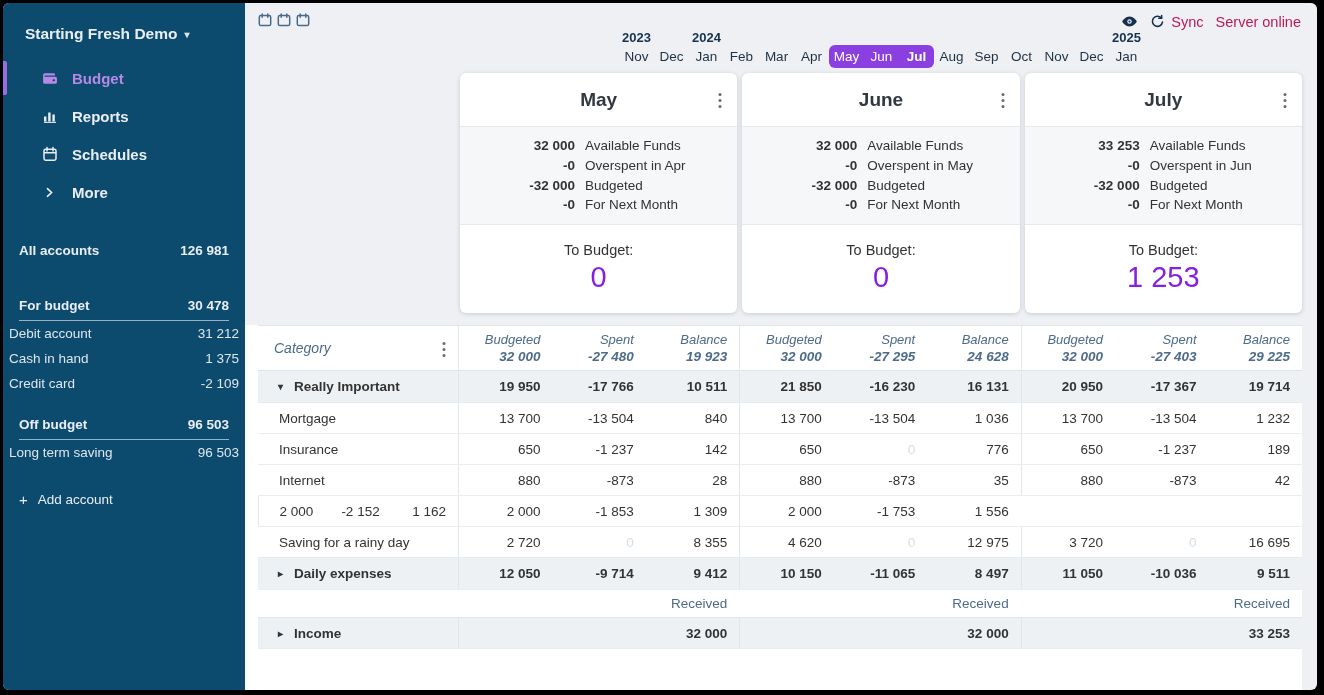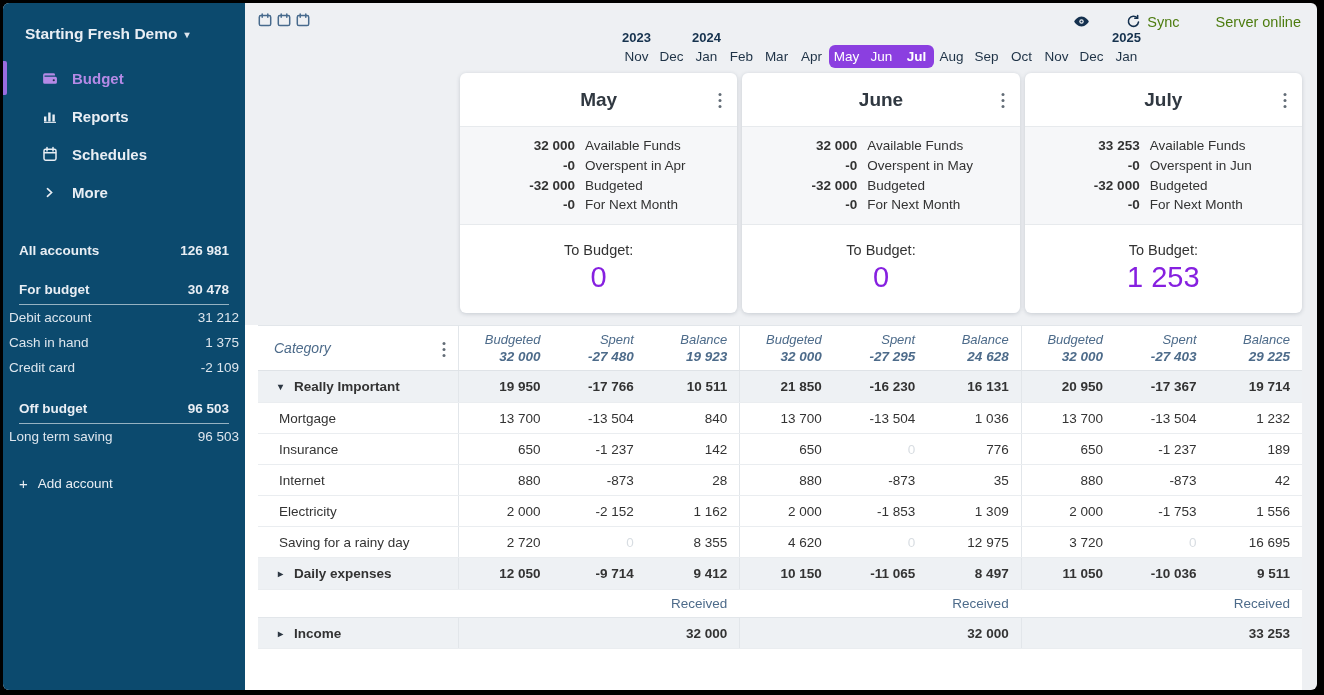--- a/index.html
+++ b/index.html
@@ -14,37 +14,37 @@
   .title-row { display:flex; align-items:center; gap:7px; padding:22px 18px 16px 22px;
                font-size:15.5px; font-weight:700; cursor:pointer; }
   .caret { font-size:10px; opacity:.95; }
   .nav-item { display:flex; align-items:center; gap:13px; height:38px; padding-left:37px;
               position:relative; font-weight:600; font-size:15px; color:#e9eef4; cursor:pointer; }
   .nav-item.active { color:#b58ae6; }
   .nav-item.active::before { content:''; position:absolute; left:0; top:2px; bottom:2px;
               width:4px; background:#9a6ce0; border-radius:0 2px 2px 0; }
   .nav-icon { width:19px; display:flex; align-items:center; justify-content:center; }
   .accounts { margin-top:26px; font-size:13.5px; }
-  .acct-all { display:flex; justify-content:space-between; padding:6px 16px; font-weight:700; margin-bottom:12px; }
+  .acct-all { display:flex; justify-content:space-between; padding:6px 16px; font-weight:700; margin-bottom:28px; }
   .acct-group-hdr { display:flex; justify-content:space-between; font-weight:700;
               border-bottom:1px solid rgba(225,233,240,.65); margin:0 16px; padding:6px 0 7px; }
   .acct-item { display:flex; justify-content:space-between; padding:5px 6px; color:#dde6ee; }
   .acct-item:first-of-type { padding-top:9px; }
   .acct-gap { height:15px; }
   .add-acct { margin-top:20px; padding:6px 16px; display:flex; gap:10px; align-items:center;
               font-size:13.5px; cursor:pointer; }
   .plus-ic { font-size:15px; font-weight:400; }
 
   
   .content { flex:1; position:relative; overflow:hidden; }
   .topbar { position:relative; height:66px; }
   .mini-cals { position:absolute; left:13px; top:10px; display:flex; gap:5px; }
   .mini-cal { cursor:pointer; display:flex; }
-  .top-right { position:absolute; right:16px; top:10px; display:flex; gap:36px;
-               align-items:center; font-size:14.5px; color:#4d7c0f; }
+  .top-right { position:absolute; right:16px; top:10px; display:flex; gap:12px;
+               align-items:center; font-size:14.5px; color:#be185d; }
   .sync-btn, .server-status, .eye-btn { display:flex; align-items:center; gap:6px; cursor:pointer; }
   .month-strip { position:absolute; left:374px; top:42px; display:flex; }
   .month-cell { width:35px; height:23px; line-height:23px; text-align:center; font-size:13.5px;
                 color:#1e3246; position:relative; cursor:pointer; }
   .month-cell.sel { background:#8b3fe0; color:#fff; }
   .month-cell.sel-start { border-radius:6px 0 0 6px; }
   .month-cell.sel-end { border-radius:0 6px 6px 0; }
   .month-cell.current { font-weight:700; }
   .year-label { position:absolute; top:-19px; left:0; right:0; font-size:13px;
                 font-weight:700; color:#16324e; }
@@ -478,23 +478,20 @@
               <span class="t-num">-873</span>
               <span class="t-num">35</span>
             </div>
             <div class="t-month">
               <span class="t-num">880</span>
               <span class="t-num">-873</span>
               <span class="t-num">42</span>
             </div>
           </div>
           <div class="t-row cat-row">
-            <div class="t-cat">
-              <span>Electricity</span>
-            </div>
             <div class="t-month">
               <span class="t-num">2 000</span>
               <span class="t-num">-2 152</span>
               <span class="t-num">1 162</span>
             </div>
             <div class="t-month">
               <span class="t-num">2 000</span>
               <span class="t-num">-1 853</span>
               <span class="t-num">1 309</span>
             </div>

